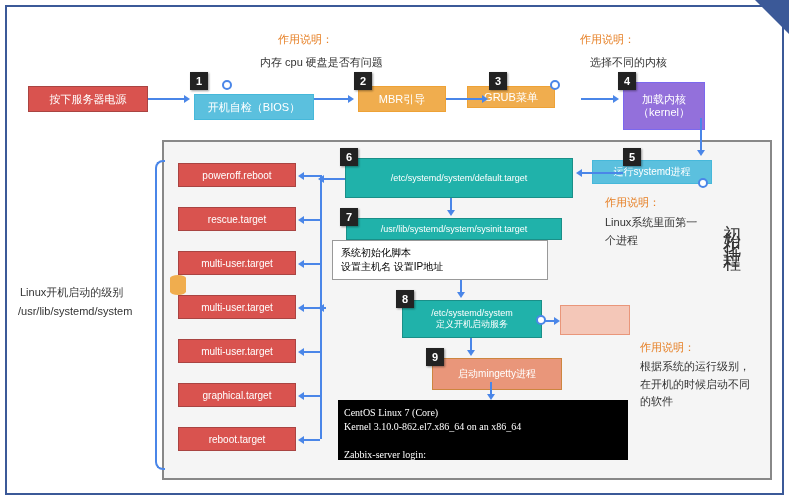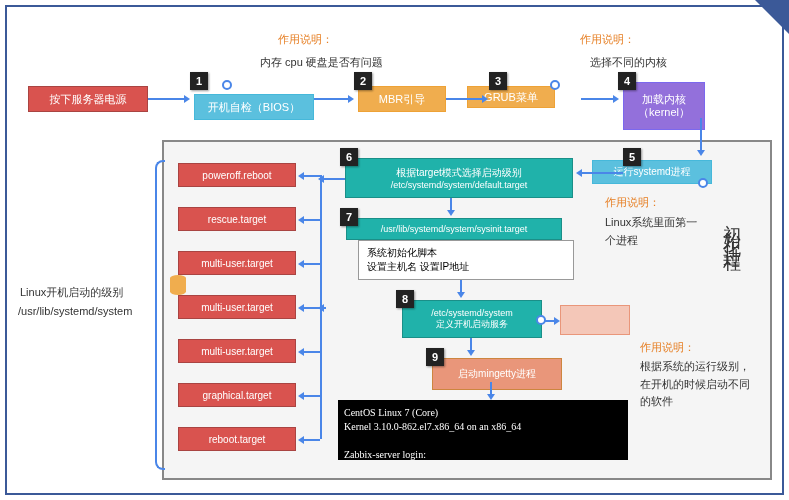--- a/index.html
+++ b/index.html
@@ -85,38 +85,37 @@
 <div class="arrowL" style="left:300px;top:175px;width:20px"></div>
 <div class="arrowL" style="left:300px;top:219px;width:20px"></div>
 <div class="arrowL" style="left:300px;top:263px;width:20px"></div>
 <div class="arrowL" style="left:300px;top:307px;width:20px"></div>
 <div class="arrowL" style="left:300px;top:351px;width:20px"></div>
 <div class="arrowL" style="left:300px;top:395px;width:20px"></div>
 <div class="arrowL" style="left:300px;top:439px;width:20px"></div>
 <div class="arrow" style="left:320px;top:307px;width:6px;height:2px;transform:rotate(180deg)"></div>
 
 <div class="box teal" style="left:345px;top:158px;width:228px;height:40px;flex-direction:column;font-size:10px">
-  <div>根据target模式选择启动级别</div>
   <div style="font-size:9px">/etc/systemd/system/default.target</div>
 </div>
 <div class="num" style="left:340px;top:148px">6</div>
 <div class="arrowL" style="left:320px;top:178px;width:25px"></div>
 
 <div class="box blue" style="left:592px;top:160px;width:120px;height:24px;font-size:10px">运行systemd进程</div>
 <div class="num" style="left:623px;top:148px">5</div>
 <div class="arrowL" style="left:578px;top:172px;width:45px"></div>
 <div class="dot" style="left:698px;top:178px"></div>
 
 <div class="arrowD" style="left:700px;top:118px;height:36px"></div>
 
 <div class="lbl" style="left:605px;top:195px">作用说明：</div>
 <div class="txt" style="left:605px;top:214px;width:100px;line-height:1.6">Linux系统里面第一个进程</div>
 
 <div class="box teal" style="left:346px;top:218px;width:216px;height:22px;font-size:9px">/usr/lib/systemd/system/sysinit.target</div>
-<div class="box white" style="left:358px;top:240px;width:216px;height:40px;flex-direction:column;align-items:flex-start;font-size:10px;padding:4px 8px">
+<div class="box white" style="left:332px;top:240px;width:216px;height:40px;flex-direction:column;align-items:flex-start;font-size:10px;padding:4px 8px">
   <div>系统初始化脚本</div>
   <div>设置主机名 设置IP地址</div>
 </div>
 <div class="num" style="left:340px;top:208px">7</div>
 <div class="arrowD" style="left:450px;top:198px;height:16px"></div>
 
 <div class="box teal" style="left:402px;top:300px;width:140px;height:38px;flex-direction:column;font-size:9px">
   <div>/etc/systemd/system</div>
   <div>定义开机启动服务</div>
 </div>

